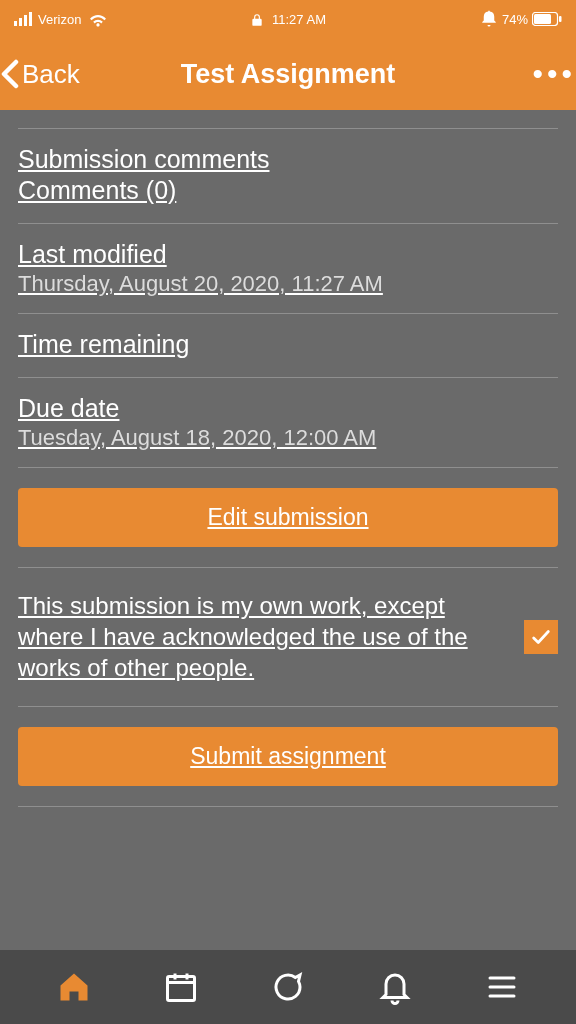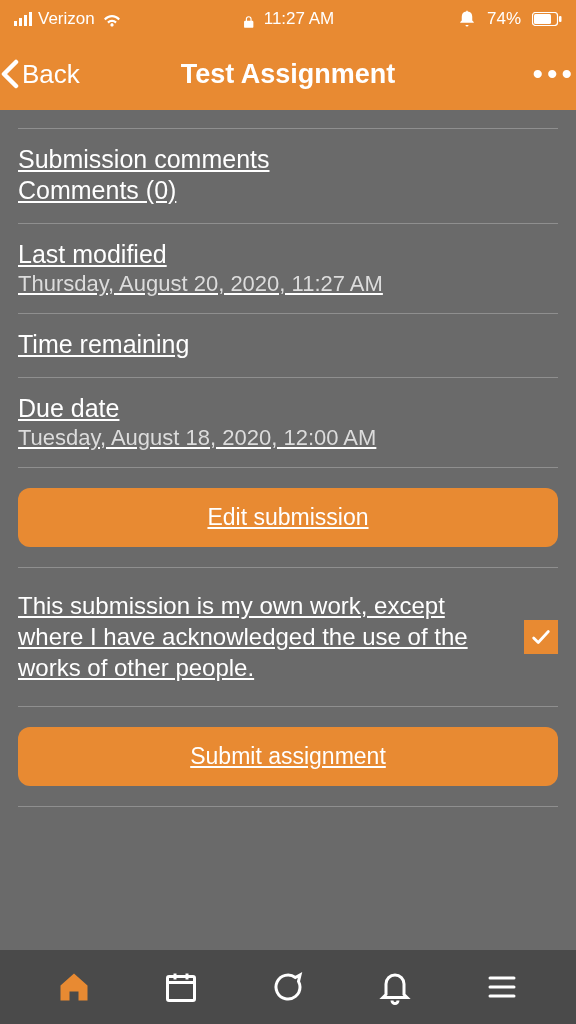--- a/index.html
+++ b/index.html
@@ -1,39 +1,39 @@
 <!DOCTYPE html>
 <html><head>
 <meta charset="utf-8">
 <style>
   * { margin: 0; padding: 0; box-sizing: border-box; }
   html, body { width: 576px; height: 1024px; font-family: -apple-system, Helvetica, Arial, sans-serif; background: #6a6a6a; overflow: hidden; }
-  .status-bar { height: 38px; background: #e88a32; display: flex; align-items: center; justify-content: space-between; padding: 0 14px; color: #fff; font-size: 17px; font-weight: 500; }
+  .status-bar { height: 38px; background: #e88a32; display: flex; align-items: center; justify-content: space-between; padding: 0 14px; color: #fff; font-size: 13px; font-weight: 500; }
   .status-left { display: flex; align-items: center; gap: 6px; }
   .status-center { display: flex; align-items: flex-end; gap: 8px; position: absolute; left: 50%; transform: translateX(-50%); }
-  .status-right { display: flex; align-items: center; gap: 11px; }
+  .status-right { display: flex; align-items: center; gap: 4px; }
   .signal-bars { display: inline-flex; align-items: flex-end; gap: 2px; }
   .signal-bars span { width: 3px; background: #fff; display: inline-block; }
   .signal-bars span:nth-child(1){height:5px}
   .signal-bars span:nth-child(2){height:8px}
   .signal-bars span:nth-child(3){height:11px}
   .signal-bars span:nth-child(4){height:14px}
   .wifi-icon svg, .lock-icon svg, .alarm-icon svg, .battery-icon svg { display:block; }
   .nav-bar { height: 72px; background: #e88a32; display: flex; align-items: center; justify-content: space-between; padding: 0 0; }
   .nav-back { display: flex; align-items: center; color: #fff; font-size: 26px; gap: 2px; }
   .nav-back svg { width: 20px; height: 30px; }
   .nav-title { color: #fff; font-size: 27px; font-weight: 700; position:absolute; left:50%; transform:translateX(-50%);}
   .nav-more { color: #fff; font-size: 30px; letter-spacing: 4px; line-height: 10px; }
   .content { background: #6a6a6a; color: #fff; padding: 0 18px; height: calc(1024px - 38px - 72px - 74px); overflow: hidden; text-decoration: underline; }
   .divider { border: none; border-top: 1px solid #8f8f8f; margin: 0; }
   .section { padding: 16px 0 16px; }
   .section-title { font-size: 25px; color: #fff; margin-bottom: 2px; }
   .section-value { font-size: 22px; color: #dcdcdc; }
   .section-value.alert { color: #d14a2f; }
-  .btn { display:block; width: 100%; background: #e88a32; color: #fff; border: none; border-radius: 12px; font-size: 23px; padding: 16px 0; text-align: center; margin: 6px 0; }
+  .btn { display:block; width: 100%; background: #e88a32; color: #fff; border: none; border-radius: 4px; font-size: 23px; padding: 16px 0; text-align: center; margin: 6px 0; }
   .ack-row { display:flex; align-items:center; gap:18px; padding: 22px 0 22px; }
   .ack-text { font-size: 24px; color:#fff; line-height: 1.3; flex:1; }
   .checkbox { width: 34px; height: 34px; background:#e88a32; display:flex; align-items:center; justify-content:center; flex-shrink:0; }
   .checkbox svg { width: 22px; height: 22px; }
   .hint { font-size: 21px; color:#c6c6c6; line-height:1.3; padding: 6px 0 8px; }
   .tab-bar { position: absolute; bottom:0; left:0; right:0; height: 74px; background:#4a4a4a; display:flex; align-items:center; justify-content:space-around; padding: 0 20px; }
   .tab-item svg { width: 36px; height: 36px; display:block; }
   .tab-item { color:#fff; }
   .tab-item.active { color:#e88a32; }
   .top-spacer { height: 18px; }

